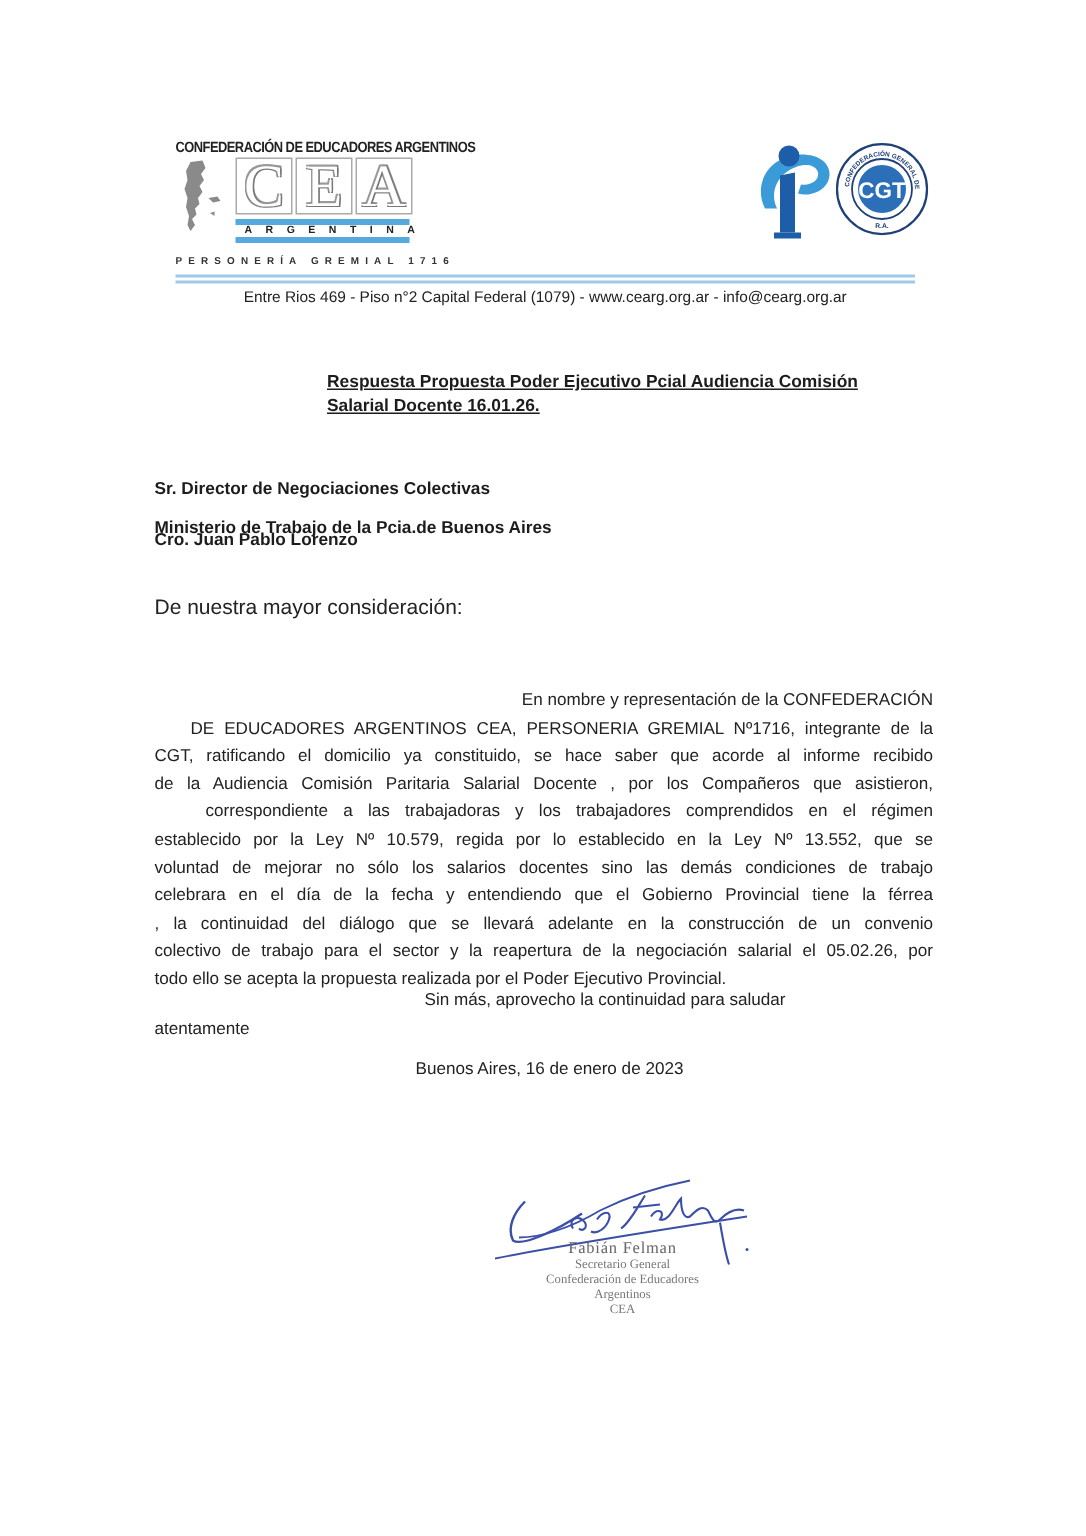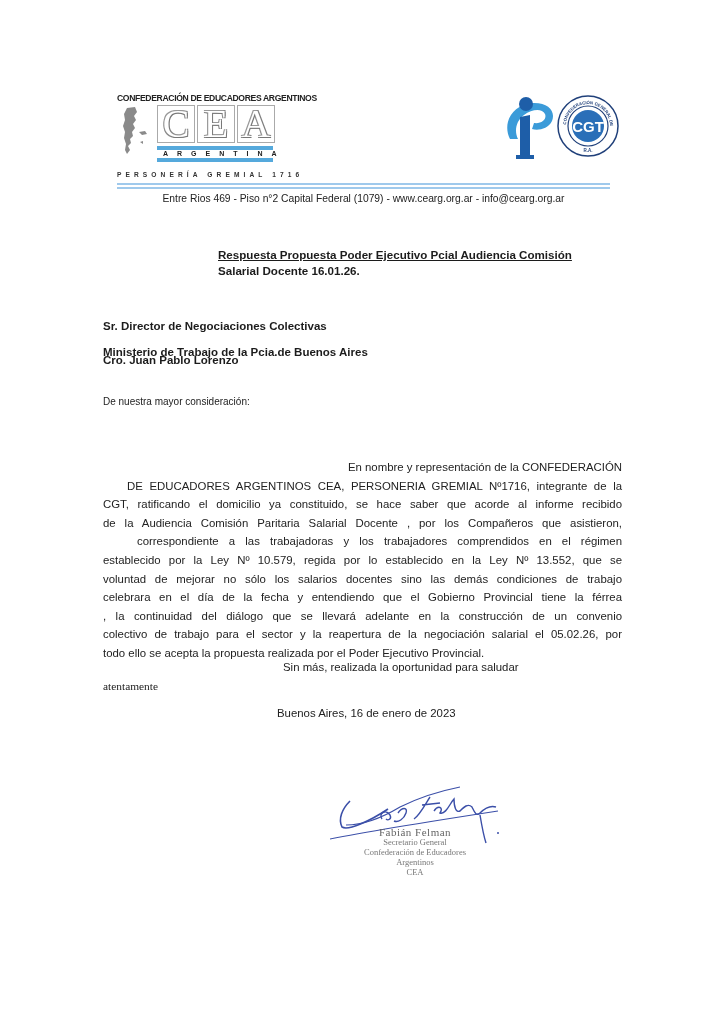--- a/index.html
+++ b/index.html
@@ -23,29 +23,29 @@
   .address { left:117px; top:193px; width:493px; text-align:center; font-size:10.3px; color:#222; white-space:nowrap; }
 
   #i-logo { left:502px; top:93px; width:54px; height:68px; }
   #cgt-logo { left:557px; top:95px; width:62px; height:62px; }
 
   .subject { left:218px; top:246px; width:403px; font-weight:bold; font-size:11.6px; line-height:18px; color:#1c1c1c; text-align:justify; }
   .subject .u { text-decoration:underline; }
   .subject-line2 { left:218px; top:264px; font-weight:bold; font-size:11.6px; color:#1c1c1c; }
 
   .recip { left:103px; font-weight:bold; font-size:11.5px; color:#1c1c1c; white-space:nowrap; }
-  .greet { left:103px; top:396px; font-size:10px; color:#222; white-space:nowrap; }
+  .greet { left:103px; top:396px; font-size:14px; color:#222; white-space:nowrap; }
 
   .body-text { left:103px; top:458px; width:519px; font-size:11.4px; line-height:18.6px; color:#222; text-align:justify; }
   .body-line { display:block; text-align:justify; text-align-last:justify; white-space:nowrap; }
   .body-line.first { text-align:right; text-align-last:right; }
   .body-line.last { text-align-last:left; text-align:center; }
 
   .closing { left:283px; top:661px; font-size:11.4px; color:#222; white-space:nowrap; }
-  .closing2 { left:103px; top:680px; font-size:11.4px; color:#222;font-family:Liberation Serif, serif; }
+  .closing2 { left:103px; top:680px; font-size:11.4px; color:#222; }
   .dateline { left:277px; top:707px; font-size:11.4px; color:#222; white-space:nowrap; }
 
   #signature { left:330px; top:785px; width:180px; height:60px; }
   .stamp { left:335px; top:827px; width:160px; text-align:center; font-family:"Liberation Serif", serif; color:#777; line-height:10px; }
   .stamp .name { font-size:11px; color:#666; letter-spacing:0.5px; }
   .stamp .s { font-size:8.5px; }
 </style>
 </head>
 <body>
 
@@ -87,42 +87,42 @@
   <circle cx="31" cy="31" r="16" fill="#2a6fb8"></circle>
   <text x="31" y="37" text-anchor="middle" font-family="Liberation Sans, sans-serif" font-weight="bold" font-size="15" fill="#fff">CGT</text>
   <defs>
       <path id="ring" d="M 9 31 A 22 22 0 1 1 53 31"></path>
     </defs>
   <text font-family="Liberation Sans, sans-serif" font-size="4.3" font-weight="bold" fill="#20407a"><textPath href="#ring" startOffset="2%">CONFEDERACIÓN GENERAL DEL TRABAJO</textPath></text>
   <text x="31" y="57" text-anchor="middle" font-family="Liberation Sans, sans-serif" font-size="4.5" font-weight="bold" fill="#20407a">R.A.</text>
 </svg>
 
 <div class="abs subject"><span class="u">Respuesta Propuesta Poder Ejecutivo Pcial  Audiencia Comisión</span></div>
-<div class="abs subject-line2"><span style="">Salarial Docente 16.01.26.</span></div>
+<div class="abs subject-line2"><span style="text-decoration:underline">Salarial Docente 16.01.26.</span></div>
 
 <div class="abs recip" style="top:320px">Sr. Director de Negociaciones Colectivas</div>
 <div class="abs recip" style="top:346px">Ministerio de Trabajo de la Pcia.de Buenos Aires</div>
 <div class="abs recip" style="top:354px">Cro. Juan Pablo Lorenzo</div>
 <div class="abs greet">De nuestra mayor consideración:</div>
 
 <div class="abs body-text">
   <span class="body-line first" style="white-space: normal; text-align: center;">En nombre y representación de la CONFEDERACIÓN</span>
   <span class="body-line" style="white-space: normal; padding-left: 24px;">DE EDUCADORES ARGENTINOS CEA, PERSONERIA GREMIAL Nº1716, integrante de la</span>
   <span class="body-line" style="white-space: normal;">CGT, ratificando el domicilio ya constituido, se hace saber que acorde al informe recibido</span>
   <span class="body-line" style="white-space: normal;">de  la Audiencia Comisión Paritaria Salarial Docente , por los Compañeros que asistieron,</span>
   <span class="body-line" style="white-space: normal; margin-left: 34px;">correspondiente a las trabajadoras y los trabajadores comprendidos en el régimen</span>
   <span class="body-line" style="white-space: normal;">establecido por la Ley Nº 10.579, regida por lo establecido en la Ley Nº 13.552, que se</span>
   <span class="body-line" style="white-space: normal;">voluntad  de mejorar no sólo los salarios docentes sino las demás condiciones de trabajo</span>
   <span class="body-line" style="white-space: normal;">celebrara en el día de la fecha y entendiendo que el Gobierno Provincial tiene la férrea</span>
   <span class="body-line" style="white-space: normal;">,  la continuidad del diálogo que se llevará adelante en la construcción de un convenio</span>
   <span class="body-line" style="white-space: normal;">colectivo de trabajo para el sector y la reapertura de la negociación salarial el 05.02.26, por</span>
   <span class="body-line last" style="white-space: normal;">todo ello se acepta la propuesta realizada por el Poder Ejecutivo Provincial.</span>
 </div>
 
-<div class="abs closing">Sin más, realizada la oportunidad para saludar</div>
+<div class="abs closing">Sin más, aprovecho la continuidad para saludar</div>
 <div class="abs closing2">atentamente</div>
 <div class="abs dateline">Buenos Aires, 16 de enero de 2023</div>
 
 <svg id="signature" class="abs" viewBox="0 0 180 60">
   <path d="M20 16 C12 24 8 34 12 42 C18 46 40 36 58 24" fill="none" stroke="#3b4fa8" stroke-width="1.6"></path>
   <path d="M16 40 C30 40 50 34 70 22 C90 12 110 6 130 2" fill="none" stroke="#3b4fa8" stroke-width="1.2"></path>
   <path d="M52 34 C48 28 56 24 60 30 C62 34 58 36 56 34" fill="none" stroke="#3b4fa8" stroke-width="1.4"></path>
   <path d="M68 28 C72 22 78 22 76 28 C74 34 68 38 64 36" fill="none" stroke="#3b4fa8" stroke-width="1.4"></path>
   <path d="M84 34 C90 30 96 18 100 12 M92 20 L110 18" fill="none" stroke="#3b4fa8" stroke-width="1.4"></path>
   <path d="M104 26 C108 20 114 22 110 28 C116 30 120 18 124 14 C124 22 126 28 130 26 C134 22 138 18 142 22 C144 26 146 32 150 28 C154 24 160 20 166 22" fill="none" stroke="#3b4fa8" stroke-width="1.4"></path>

